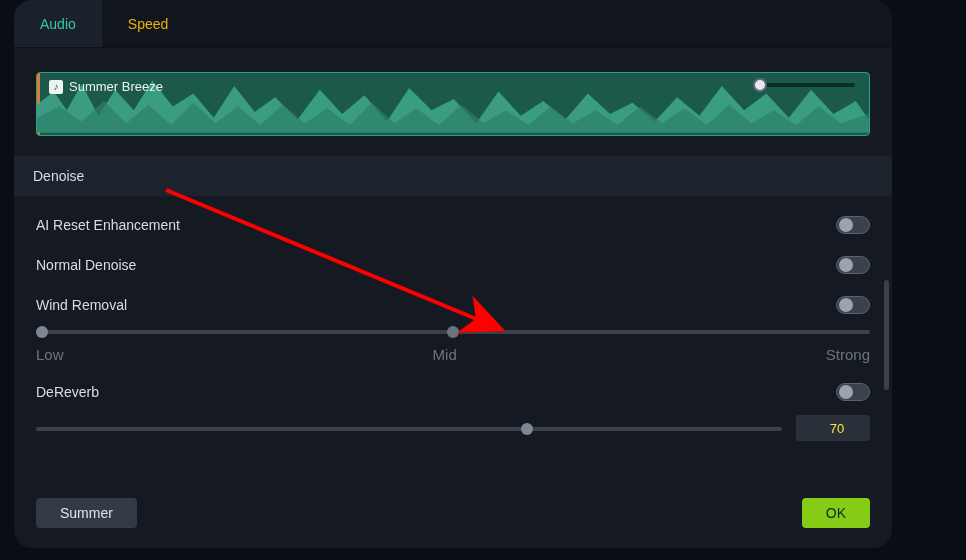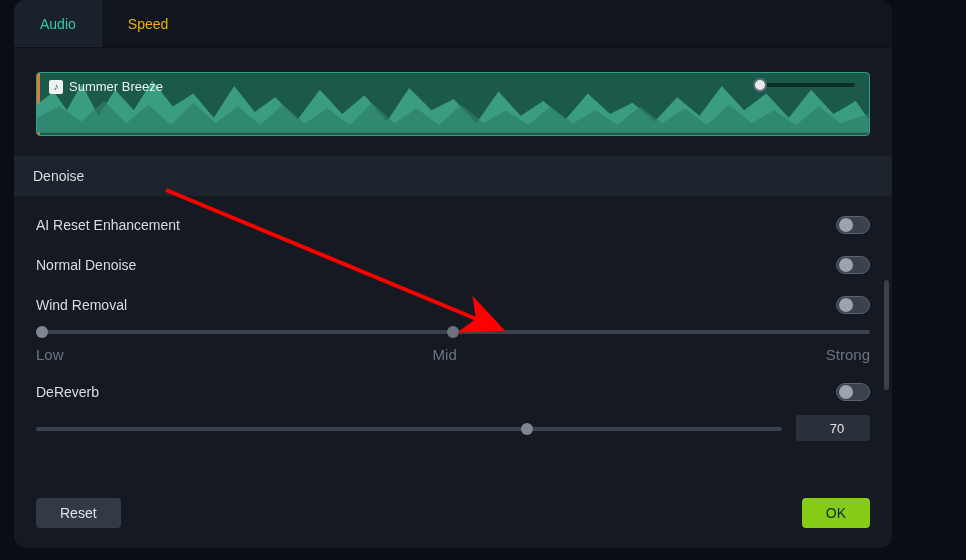--- a/index.html
+++ b/index.html
@@ -9,21 +9,21 @@
     font-family: -apple-system, "Segoe UI", Arial, sans-serif;
     color: #d8dde3;
     font-size: 14px;
     position: relative;
   }
   .panel {
     position: absolute;
     left: 14px; top: 0;
     width: 878px; height: 548px;
     background: #151a22;
-    border-radius: 12px;
+    border-radius: 18px;
     overflow: hidden;
   }
   
   .tabs {
     height: 48px;
     display: flex;
     align-items: stretch;
     background: #11161e;
     border-bottom: 1px solid #0d1117;
   }
@@ -132,21 +132,21 @@
   .labels3{
     display:flex;justify-content:space-between;color:#6b737e;font-size:15px;
     padding-top:6px;
   }
   .dereverb-group{
     display:flex;align-items:center;gap:14px;padding-top:6px;
   }
   .dereverb-group .slider{flex:1;}
   .valbox{
     width:74px;height:26px;background:#2a3039;border-radius:3px;
-    display:flex;align-items:center;justify-content:center;color:#e5e5e5;font-size:13px;padding-left:8px;
+    display:flex;align-items:center;justify-content:center;color:#fde047;font-size:13px;padding-left:8px;
   }
   
   .footer{
     position:absolute;left:22px;right:22px;bottom:20px;
     display:flex;justify-content:space-between;align-items:center;
   }
   .btn{
     height:30px;padding:0 24px;border-radius:4px;border:none;cursor:pointer;font-size:14px;
   }
   .btn-reset{background:#333a45;color:#e1e5ea;}
@@ -234,21 +234,21 @@
       <div class="slider">
         <div class="slider-track"></div>
         <div class="slider-thumb" id="thumb-dereverb" style="left: 65%;"></div>
       </div>
       <div class="valbox">70</div>
     </div>
 
   </div>
 
   <div class="footer">
-    <button class="btn btn-reset">Reset</button>
+    <button class="btn btn-reset">Summer</button>
     <button class="btn btn-ok">OK</button>
   </div>
 
   <div class="scroll-hint"></div>
 
   <svg class="arrow-svg" width="360" height="160">
     <defs>
       <marker id="ah" markerWidth="12" markerHeight="12" refX="9" refY="5" orient="auto">
         <path d="M0,0 L11,5 L0,10 L3,5 Z" fill="#ff0000"></path>
       </marker>

